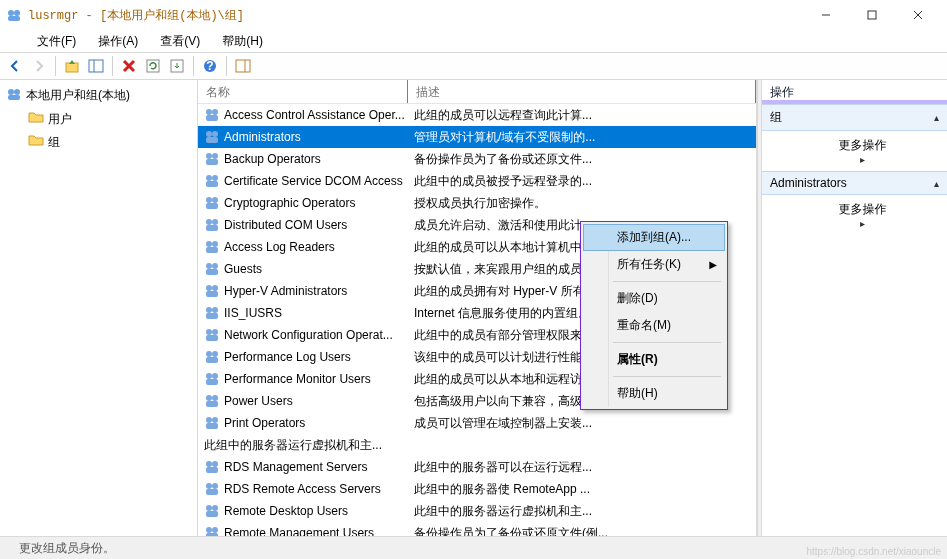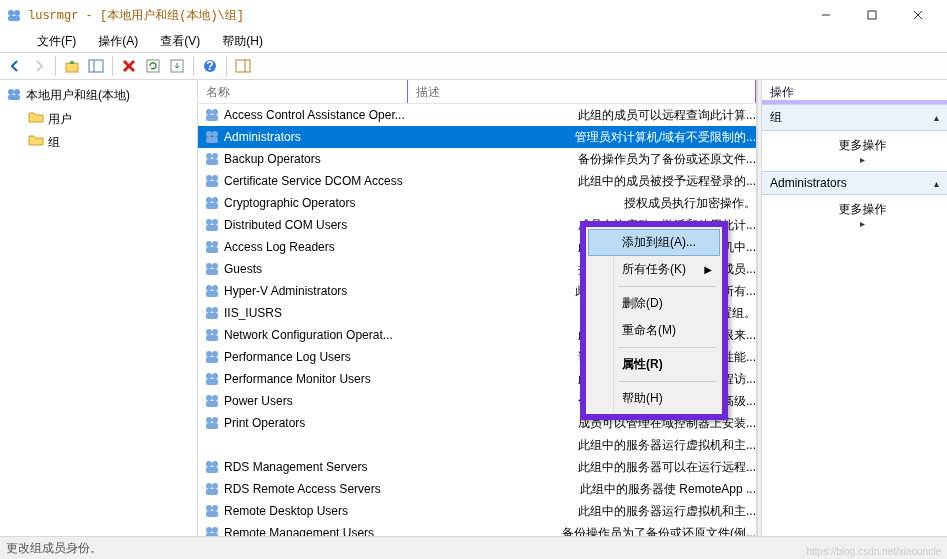--- a/index.html
+++ b/index.html
@@ -18,32 +18,32 @@
 .tree-pane { width: 198px; border-right: 1px solid #d9d9d9; padding: 4px; overflow:hidden;}
 .tree-root { display: flex; align-items: center; gap: 4px; padding: 2px; }
 .tree-child { display: flex; align-items: flex-end; gap: 4px; padding: 2px 2px 2px 24px; }
 .tree-child.sel { }
 .list-pane { flex: 1; display: flex; flex-direction: column; border-right: 1px solid #d9d9d9; position: relative; min-width:0;}
 .list-header { height: 24px; display: flex; border-bottom: 1px solid #e5e5e5; background: #fff; flex-shrink:0;}
 .list-header .col { padding: 4px 8px; border-right: 1px solid #8b5cf6; color:#737373;}
 .col-name { width: 210px; }
 .col-desc { flex: 1; }
 .list-body { flex: 1; overflow-y: auto; overflow-x:hidden;}
-.row { display: flex; height: 22px; align-items: center; white-space: nowrap; text-align: right; }
+.row { display: flex; height: 22px; align-items: center; white-space: nowrap; }
 .row .cell-name { width: 210px; padding-left: 6px; display: flex; align-items: center; gap: 4px; overflow: hidden; text-overflow: ellipsis; }
 .row .cell-desc { flex: 1; padding-left: 6px; overflow: hidden; text-overflow: ellipsis; }
 .row.selected { background: #0078d7; color: #fff; }
 .group-icon { width: 16px; height: 16px; flex-shrink: 0; }
 .splitter { width:5px; background:#f0f0f0; border-left:1px solid #d9d9d9;border-right:1px solid #d9d9d9; cursor:col-resize; flex-shrink:0;}
 .actions-pane { width: 185px; background: #fff; }
 .actions-header { height: 24px; padding: 4px 8px; border-bottom: 4px solid #c4b5fd; color:#0f172a;}
 .action-group-header { background: #eaf2fb; border-top:1px solid #c2d7ef;border-bottom:1px solid #c2d7ef; padding: 4px 8px; display: flex; justify-content: space-between; align-items: center; font-weight: normal; }
 .action-item { padding: 6px 8px 6px 24px; display:flex; justify-content:space-between; align-items:center;flex-direction:column;}
-.statusbar { height: 22px; display: flex; align-items: center; padding: 0 6px; background: #f0f0f0; font-size:11px;color:#555;}
-.context-menu { position: absolute; left: 382px; top: 141px; width: 148px; background: #f0f0f0; border: 6px solid #6d28d9; box-shadow: 3px 3px 4px rgba(0,0,0,.25); z-index: 1000; padding:2px;}
+.statusbar { height: 22px; display: flex; align-items: center; padding: 0 19px; background: #f0f0f0; font-size:11px;color:#555;}
+.context-menu { position: absolute; left: 382px; top: 141px; width: 148px; background: #f0f0f0; border: 1px solid #6d28d9; box-shadow: 3px 3px 4px rgba(0,0,0,.25); z-index: 1000; padding:2px;}
 .context-menu .cm-gutter { position:absolute; left:2px; top:2px; bottom:2px; width:26px; background:#f0f0f0; border-right:1px solid #e0e0e0;}
 .cm-item { position:relative; padding: 5px 8px 5px 34px; display:flex; justify-content:space-between; align-items:center; z-index:1;}
 .cm-item.highlight { background: #bcdcf4; border:1px solid #7ab0db; padding:4px 7px 4px 33px;}
 .cm-sep { height:1px; background:#d0d0d0; margin:3px 4px 3px 30px; position:relative; z-index:1;}
 .cm-item .arrow { font-size:10px;}
 .folder-icon svg, .group-icon svg, .tb-btn svg, .titlebar .icon svg { width:16px; height:16px;}
 .watermark { position:absolute; right:6px; bottom:2px; font-size:10px; color:#ccc;}
 .chev { font-size:10px; color:#333;}
 </style>
 </head>

